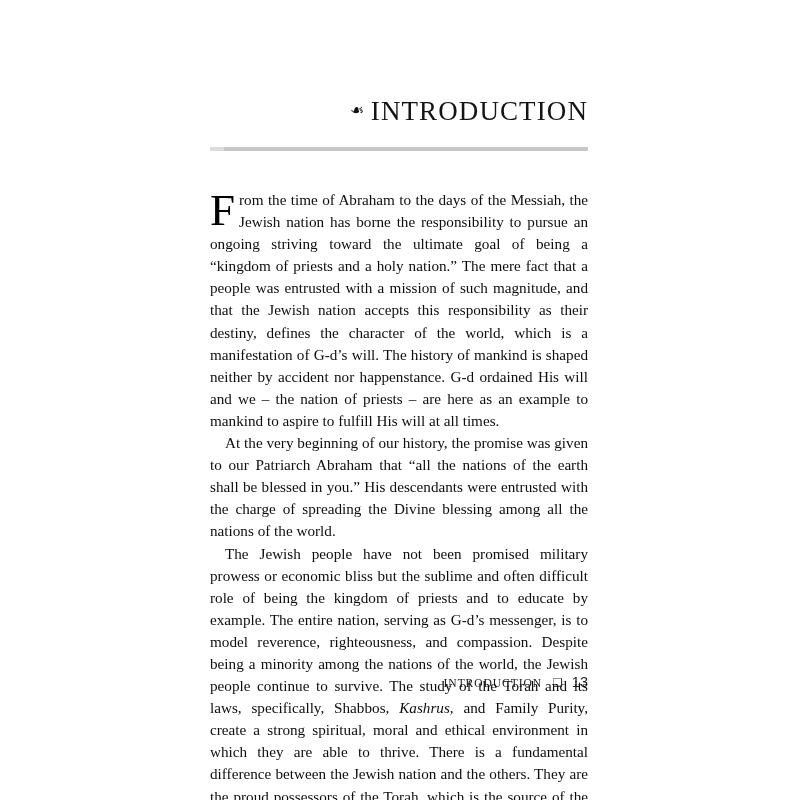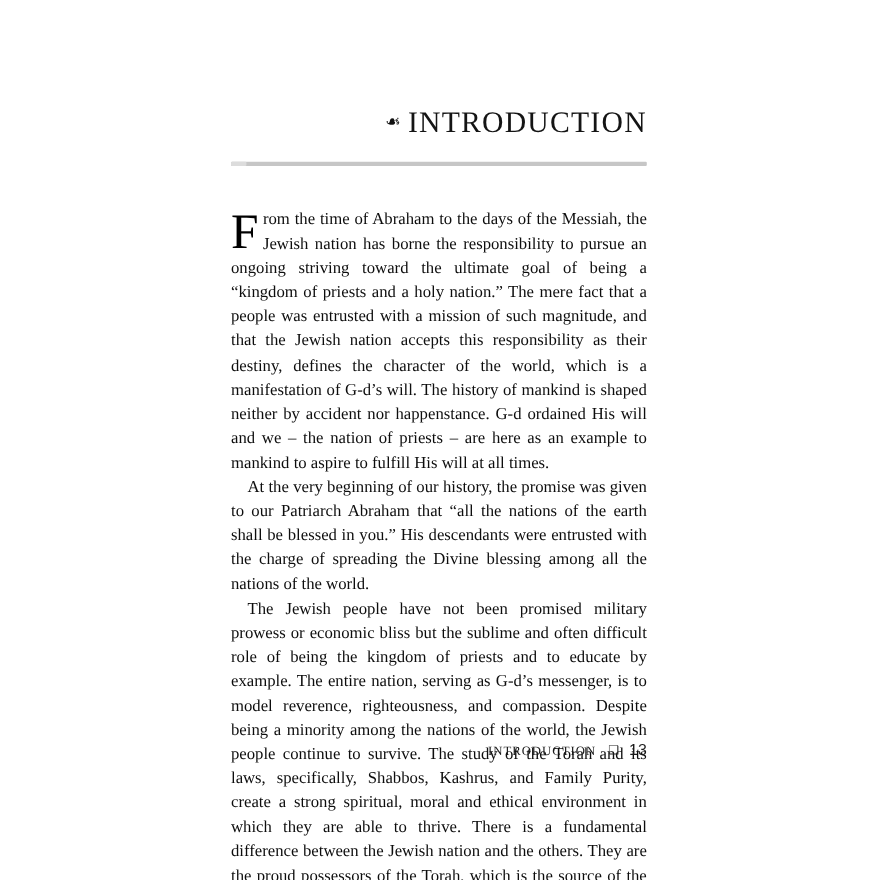--- a/index.html
+++ b/index.html
@@ -98,20 +98,21 @@
     font-family: "Liberation Serif", "DejaVu Serif", serif;
     font-size: 45px;
     line-height: 36px;
     padding: 2px 4px 0 0;
     margin-top: 1px;
     color: #000000;
     font-weight: 400;
   }
 
   .italic {
+    font-style: italic;
   }
 
   
   .folio {
     position: absolute;
     left: 210px;
     top: 673px;
     width: 378px;
     text-align: right;
     white-space: nowrap;

